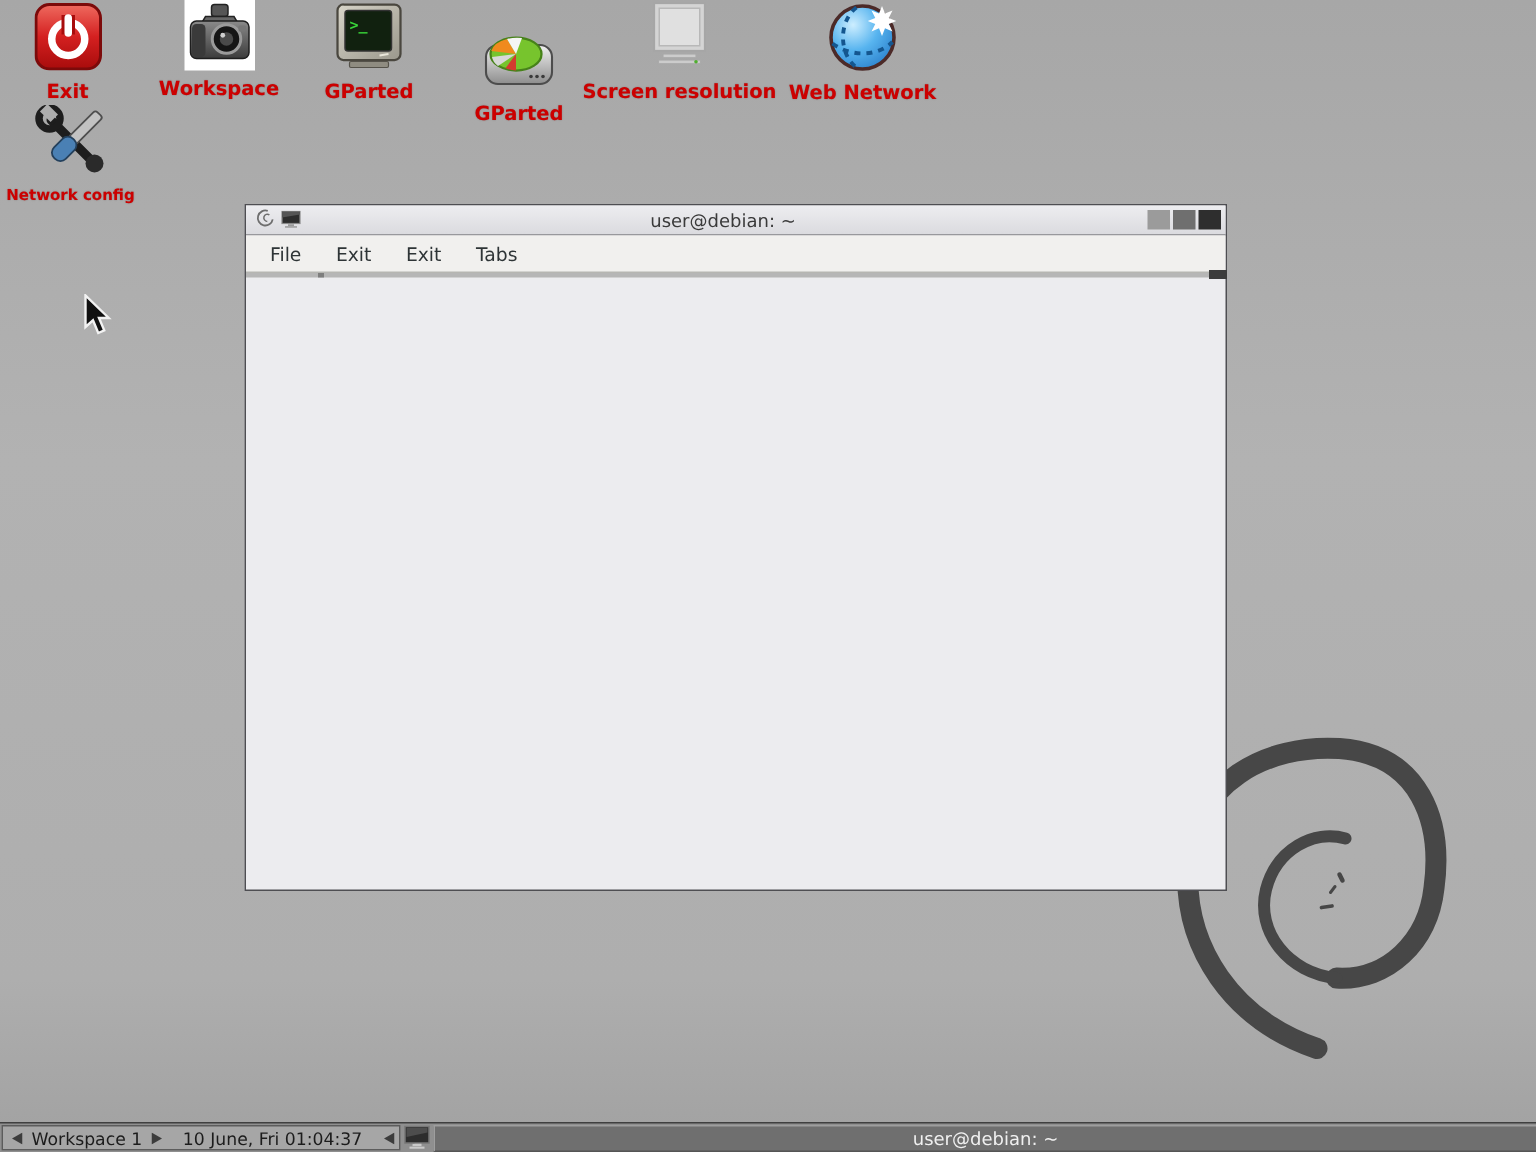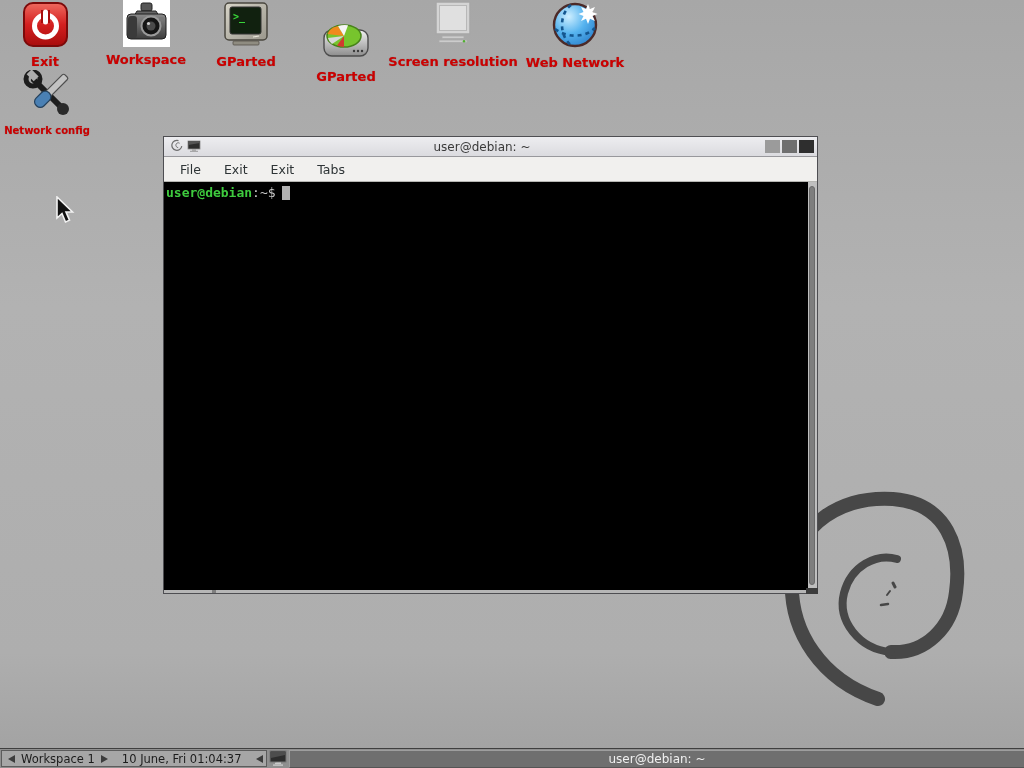--- a/index.html
+++ b/index.html
@@ -253,26 +253,20 @@
     <span class="winbtn min"></span>
     <span class="winbtn max"></span>
     <span class="winbtn close"></span>
   </div>
   <div class="menubar">
     <span class="menu-item">File</span>
     <span class="menu-item">Exit</span>
     <span class="menu-item">Exit</span>
     <span class="menu-item">Tabs</span>
   </div>
-  <div class="term-wrap">
-    <div class="term"><span class="p-user">user@debian</span><span class="p-rest">:~$</span><span class="cursor"></span></div>
-    <div class="scrollbar">
-      <div class="scroll-thumb"></div>
-    </div>
-  </div>
   <div class="bottom-strip">
     <span class="corner-tick"></span>
     <span class="resize-grip"></span>
   </div>
 </div>
 
 <div class="taskbar">
   <div class="panel-left">
     <span class="tb-arrow">
       <svg width="7" height="8" viewBox="0 0 7 8">

